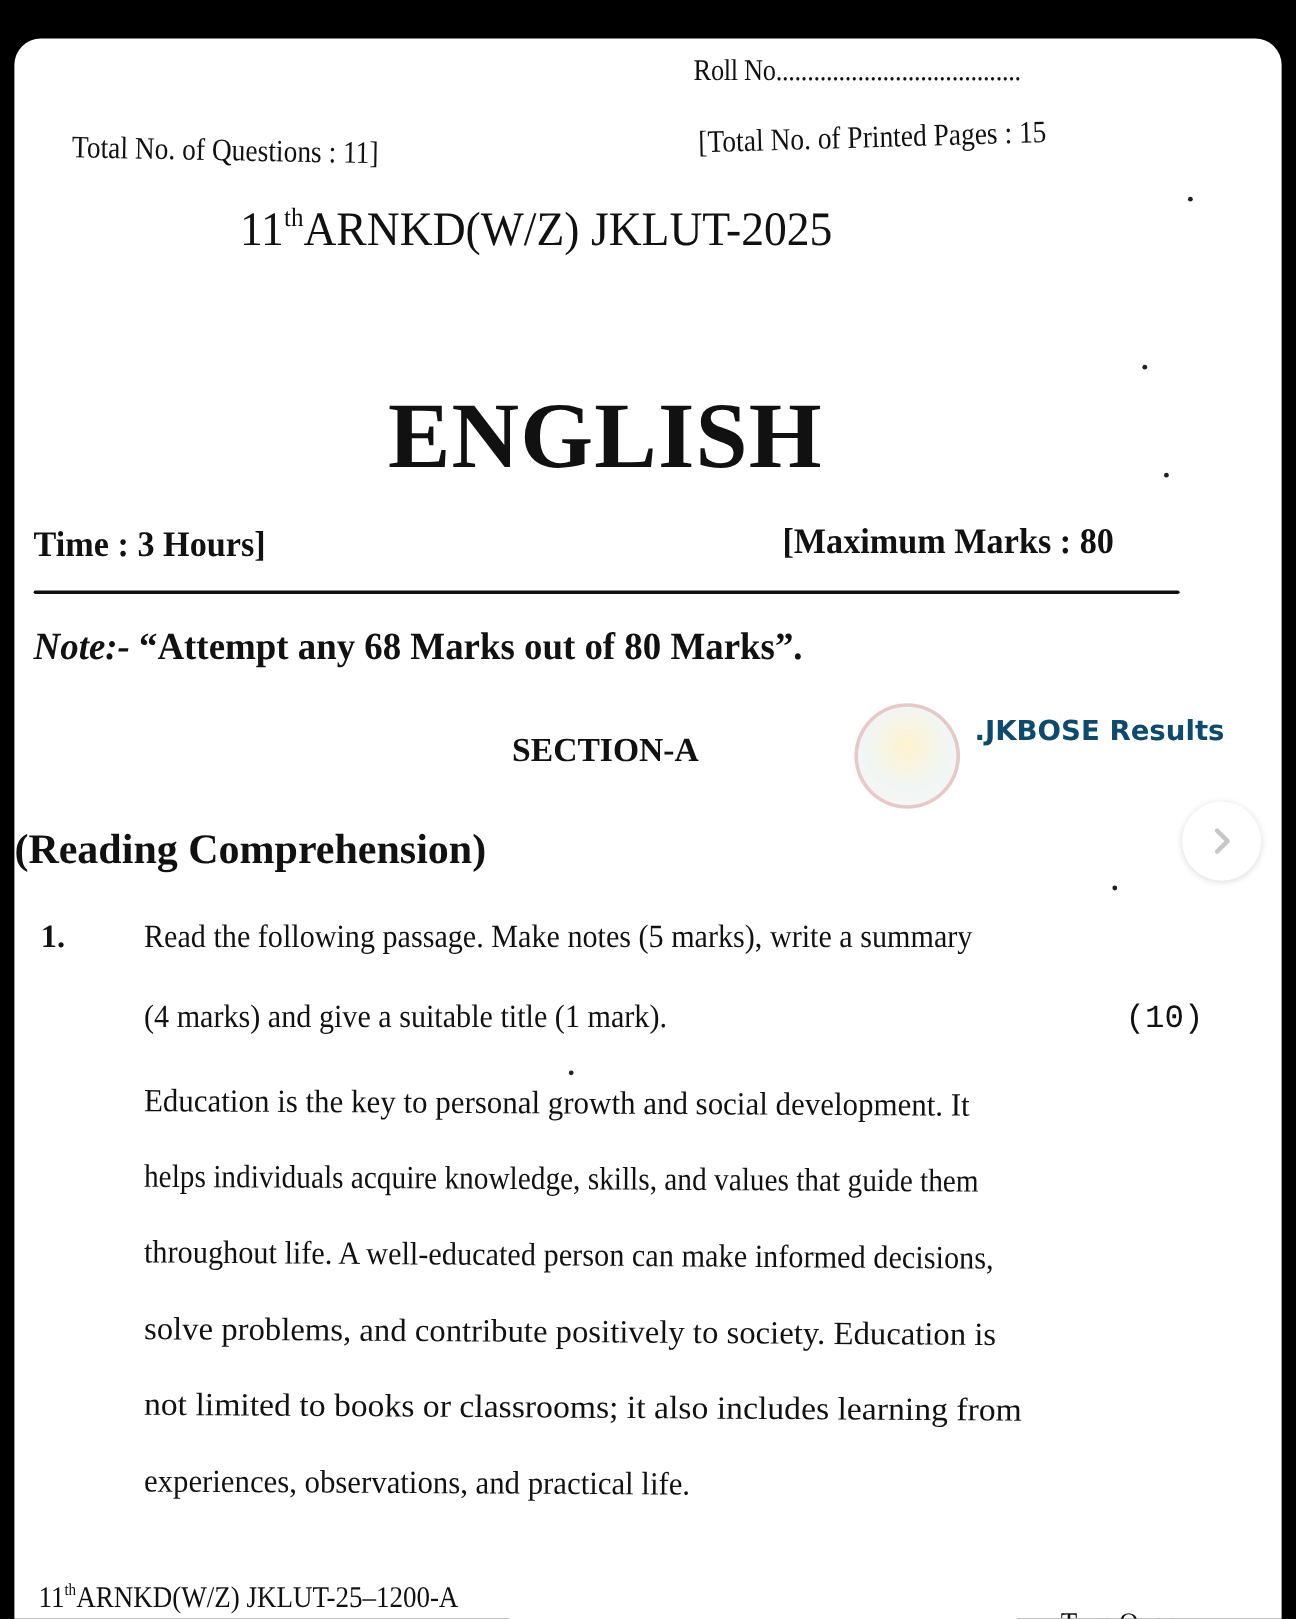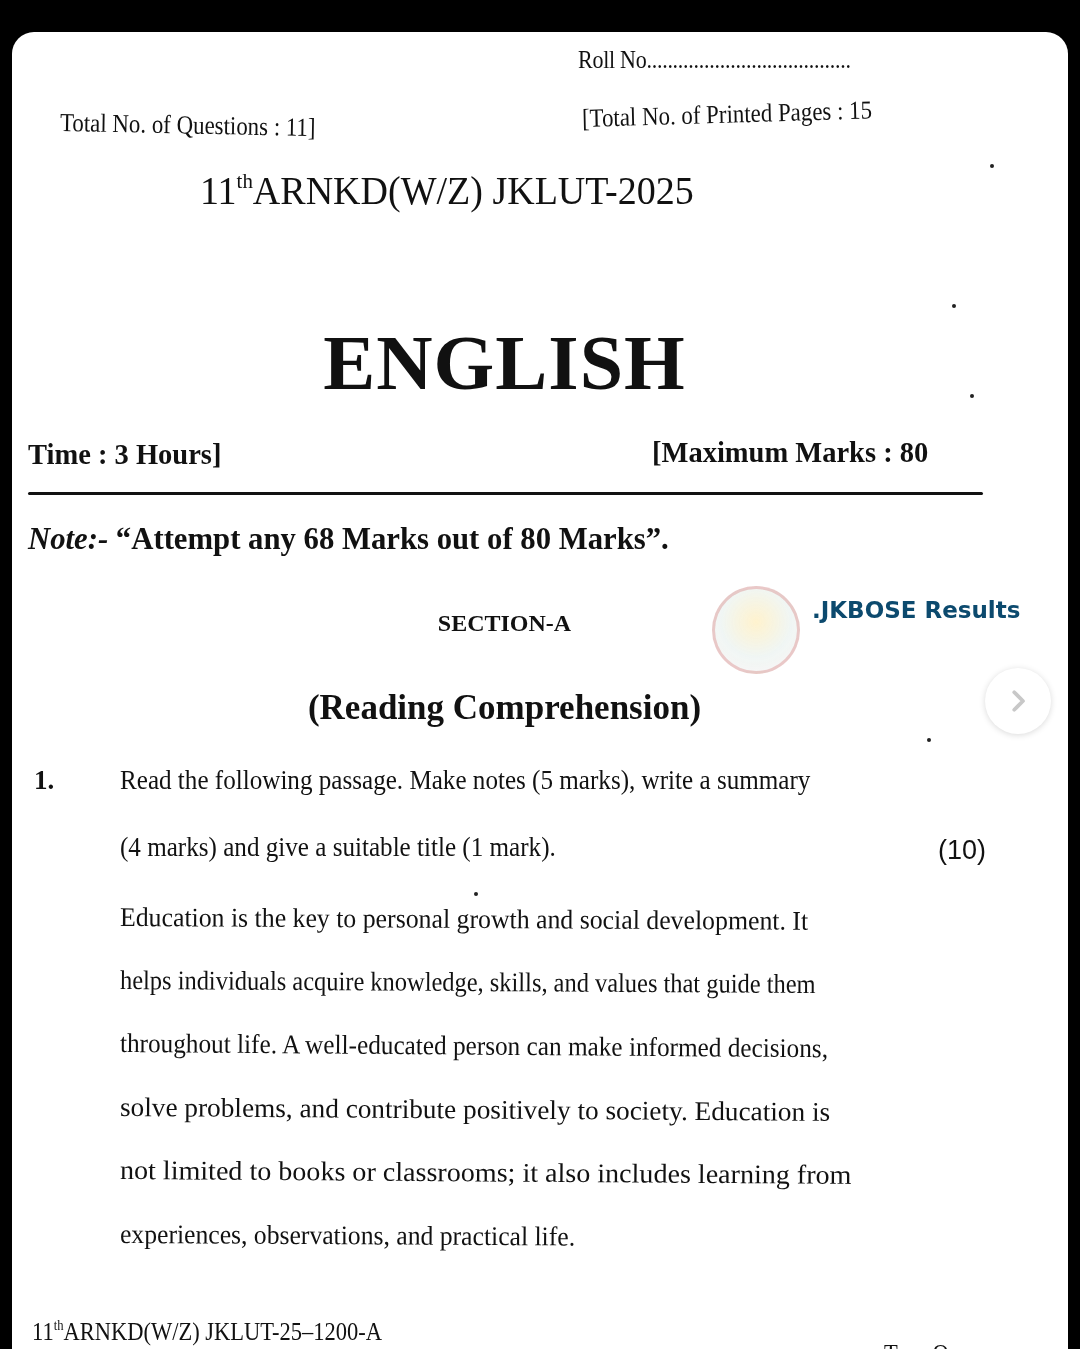--- a/index.html
+++ b/index.html
@@ -15,25 +15,25 @@
     .totp { left: 570px; top: 72px; font-size: 26px; font-family: "Liberation Serif", serif; transform: scaleX(0.88) rotate(-1.5deg); transform-origin: left; }
     .code { left: 188px; top: 135px; font-size: 40px; font-family: "Liberation Serif", serif; transform: scaleX(0.95); transform-origin: left; }
     .code sup { font-size: 22px; vertical-align: 16px; }
     .paper { left: 0; width: 1000px; text-align: center; top: 208px; font-size: 62px; font-weight: bold; font-family: "Liberation Serif", serif; }
     .subject { left: 0; width: 985px; text-align: center; top: 286px; font-size: 78px; font-weight: bold; font-family: "Liberation Serif", serif; letter-spacing: 1px; }
     .time { left: 16px; top: 405px; font-size: 30px; font-weight: bold; font-family: "Liberation Serif", serif; transform: scaleX(0.95); transform-origin: left; }
     .maxm { left: 640px; top: 403px; font-size: 30px; font-weight: bold; font-family: "Liberation Serif", serif; transform: scaleX(0.95); transform-origin: left; }
     .rule { position: absolute; left: 16px; top: 460px; width: 955px; height: 3px; background: #111; border-radius: 2px; }
     .note { left: 16px; top: 488px; font-size: 32px; font-weight: bold; font-family: "Liberation Serif", serif; transform: scaleX(0.96); transform-origin: left; }
     .note i { font-style: italic; }
-    .section { left: 0; width: 985px; text-align: center; top: 578px; font-size: 24px; font-weight: bold; font-family: "Liberation Serif", serif; }
-    .subsection { left: 0; width: 985px; text-align: center; top: 656px; font-size: 35px; font-weight: bold; font-family: "Liberation Serif", serif; }
+    .section { left: 0; width: 985px; text-align: center; top: 578px; font-size: 28px; font-weight: bold; font-family: "Liberation Serif", serif; }
+    .subsection { left: 0; width: 985px; top: 656px; font-size: 35px; font-weight: bold; font-family: "Liberation Serif", serif; }
     .qnum { left: 22px; top: 733px; font-size: 27px; font-weight: bold; font-family: "Liberation Serif", serif; }
     .qline { left: 108px; font-size: 27px; font-family: "Liberation Serif", serif; transform: scaleX(0.93); transform-origin: left; }
-    .qmarks { left: 926px; top: 803px; font-size: 27px; font-family: Liberation Sans, sans-serif; }
+    .qmarks { left: 926px; top: 803px; font-size: 27px; font-family: Liberation Mono, monospace; }
     .pline { left: 108px; font-size: 27px; font-family: "Liberation Serif", serif; transform-origin: left; }
     .footer-code { left: 20px; top: 1286px; font-size: 25px; font-family: "Liberation Serif", serif; transform: scaleX(0.9); transform-origin: left; }
     .footer-code sup { font-size: 14px; vertical-align: 10px; }
     .turn { left: 872px; top: 1308px; font-size: 25px; font-family: "Liberation Serif", serif; transform: scaleX(0.9); transform-origin: left; }
     .wm-logo {
       position: absolute; left: 700px; top: 554px; width: 88px; height: 88px; border-radius: 50%;
       border: 3px solid rgba(200,80,80,0.35); background: radial-gradient(circle at 50% 40%, rgba(255,220,120,0.45), rgba(180,210,200,0.25) 55%, rgba(230,200,200,0.2));
       opacity: 0.8;
     }
     .wm-title { left: 800px; top: 565px; font-size: 23px; font-weight: bold; color: #0c4a6e; font-family: "DejaVu Sans", sans-serif; }

